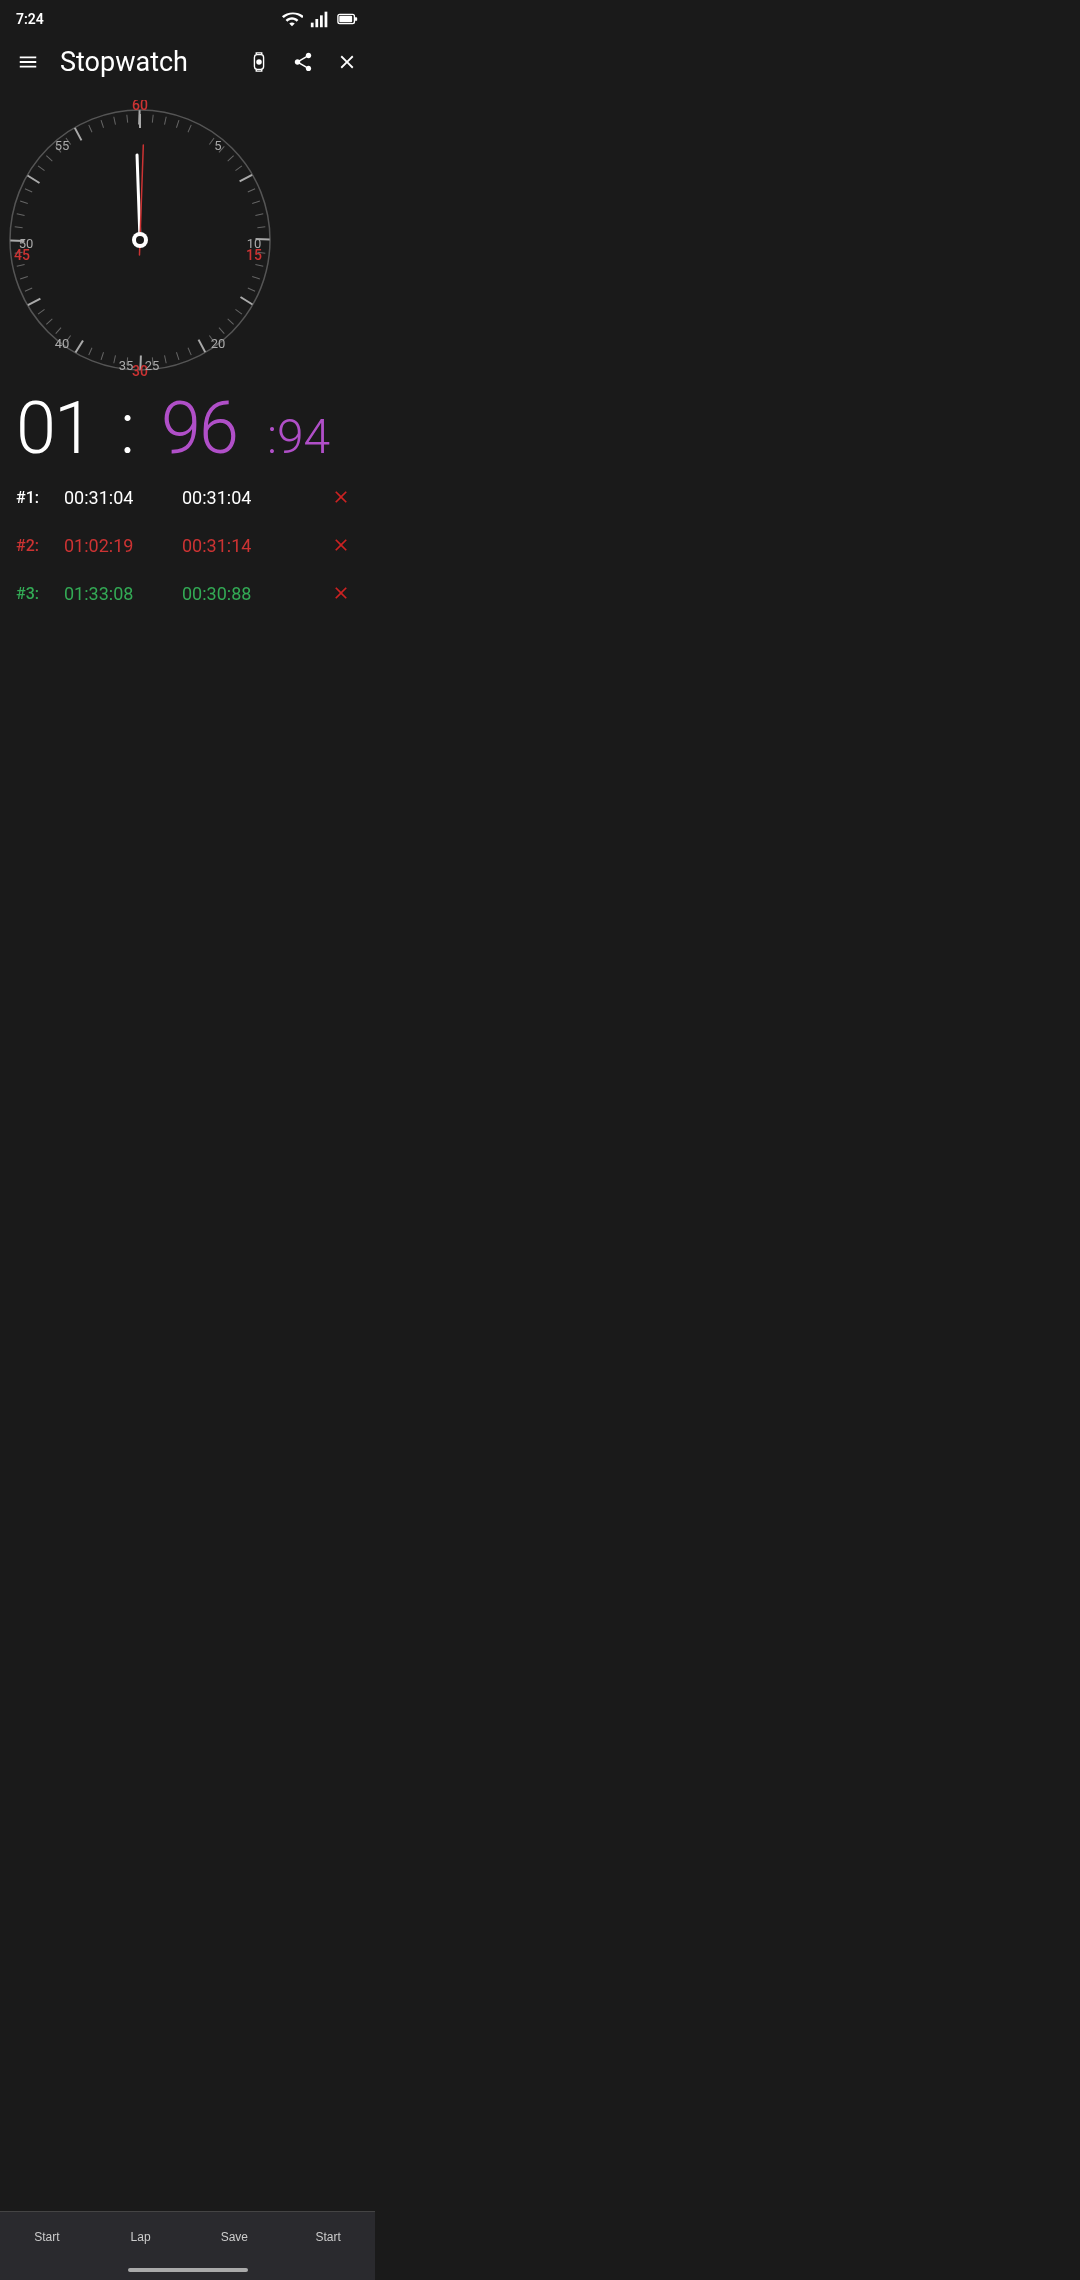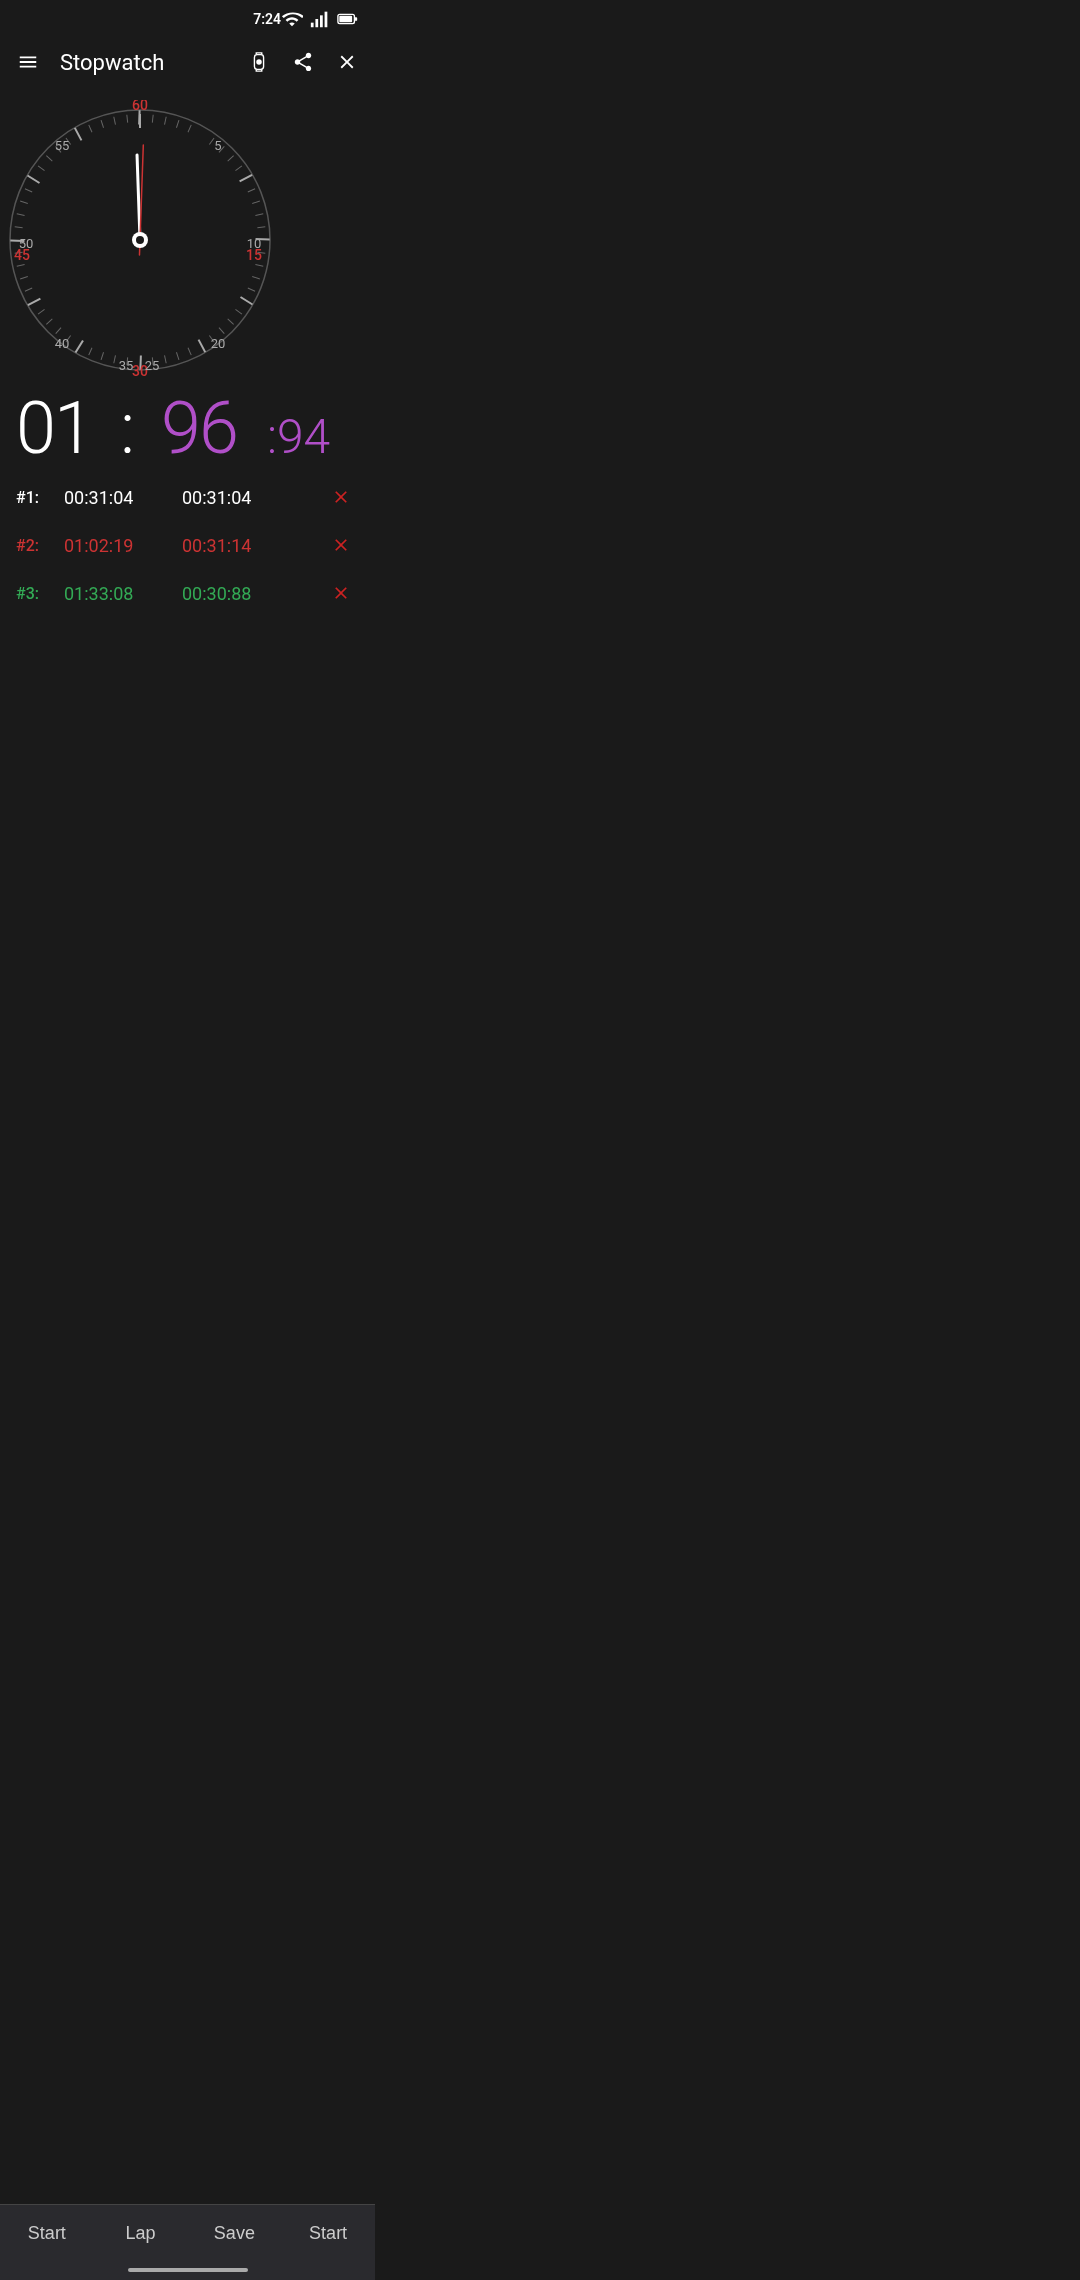--- a/index.html
+++ b/index.html
@@ -12,21 +12,21 @@
       width: 375px;
       min-height: 100vh;
       overflow-x: hidden;
       display: flex;
       flex-direction: column;
     }
 
     
     .status-bar {
       display: flex;
-      justify-content: flex-end;
+      justify-content: space-between;
       align-items: center;
       padding: 8px 16px 4px;
       font-size: 13px;
       font-weight: 500;
     }
 
     .status-bar .time {
       font-size: 14px;
       font-weight: 600;
     }
@@ -54,21 +54,21 @@
       border-radius: 50%;
       display: flex;
       align-items: center;
       justify-content: center;
       width: 40px;
       height: 40px;
     }
 
     .toolbar-title {
       flex: 1;
-      font-size: 22px;
+      font-size: 27px;
       font-weight: 400;
       padding-left: 8px;
       color: #ffffff;
     }
 
     
     .clock-container {
       display: flex;
       justify-content: flex-start;
       align-items: center;
@@ -183,21 +183,21 @@
       border-top: 1px solid #444;
       padding: 0;
     }
 
     .nav-btn {
       flex: 1;
       background: none;
       border: none;
       color: #cccccc;
       padding: 18px 4px;
-      font-size: 18px;
+      font-size: 12px;
       font-weight: 400;
       cursor: pointer;
       text-align: center;
     }
 
     
     .home-indicator {
       background-color: #2a2a2e;
       display: flex;
       justify-content: center;

